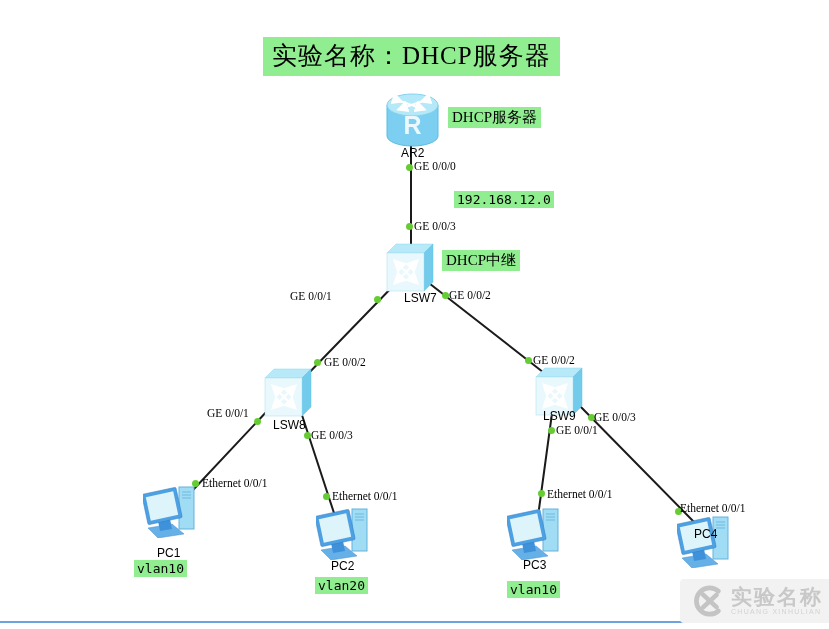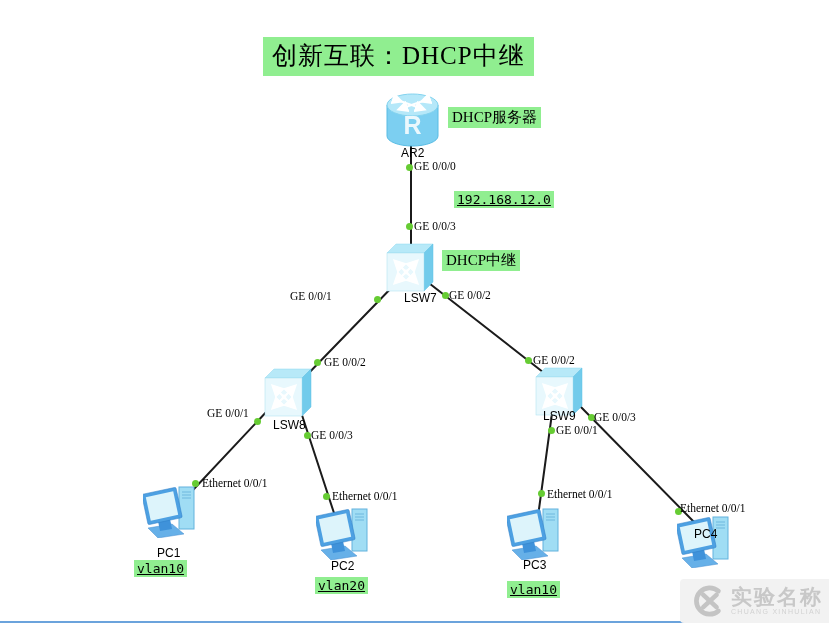--- a/index.html
+++ b/index.html
@@ -9,21 +9,21 @@
     overflow:hidden; font-family:"Liberation Sans", sans-serif; color:#000;
   }
   .links { position:absolute; left:0; top:0; }
   .links line { stroke:#1b1b1b; stroke-width:2; stroke-linecap:round; }
   .icon { position:absolute; }
   .dot { position:absolute; width:7px; height:7px; border-radius:50%; background:#66cc33; }
   .port-label { position:absolute; font-size:11.5px; white-space:nowrap;font-family:Liberation Serif, serif; }
   .dev-label { position:absolute; font-size:12px; white-space:nowrap;text-align:right; }
   .green { position:absolute; background:#90ee90; white-space:nowrap; padding:1px 4px; }
   .cjk { font-family:"Liberation Serif","DejaVu Serif",serif; font-size:15px; }
-  .mono { font-family:"DejaVu Sans Mono",monospace; font-size:13px; padding:1px 3px;text-decoration:underline; }
+  .mono { font-family:"DejaVu Sans Mono",monospace; font-size:13px; padding:1px 3px; }
   .title {
     position:absolute; left:263px; top:37px; background:#90ee90;
     font-family:"Liberation Serif","DejaVu Serif",serif; font-size:25px;
     padding:2px 9px 4px 9px; letter-spacing:1px;
   }
   .blueline { position:absolute; left:0; top:621px; width:692px; height:2px; background:#6ba3dc; }
   .wm-box {
     position:absolute; left:680px; top:579px; width:149px; height:44px;
     background:#f2f2f2; border-radius:4px 0 0 4px; display:flex; align-items:center;
   }
@@ -143,21 +143,21 @@
 
   <span class="dev-label" style="left:401px;top:146px">AR2</span>
   <span class="dev-label" style="left:404px;top:291px">LSW7</span>
   <span class="dev-label" style="left:273px;top:418px">LSW8</span>
   <span class="dev-label" style="left:543px;top:409px">LSW9</span>
   <span class="dev-label" style="left:157px;top:546px">PC1</span>
   <span class="dev-label" style="left:331px;top:559px">PC2</span>
   <span class="dev-label" style="left:523px;top:558px">PC3</span>
   <span class="dev-label" style="left:694px;top:527px">PC4</span>
 
-  <div class="title">创新互联：DHCP中继</div>
+  <div class="title">实验名称：DHCP服务器</div>
   <div class="green cjk" style="left:448px;top:107px">DHCP服务器</div>
   <div class="green cjk" style="left:442px;top:250px">DHCP中继</div>
   <div class="green mono" style="left:454px;top:191px">192.168.12.0</div>
   <div class="green mono" style="left:134px;top:560px">vlan10</div>
   <div class="green mono" style="left:315px;top:577px">vlan20</div>
   <div class="green mono" style="left:507px;top:581px">vlan10</div>
 
   <div class="blueline"></div>
 
   <div class="wm-box">

